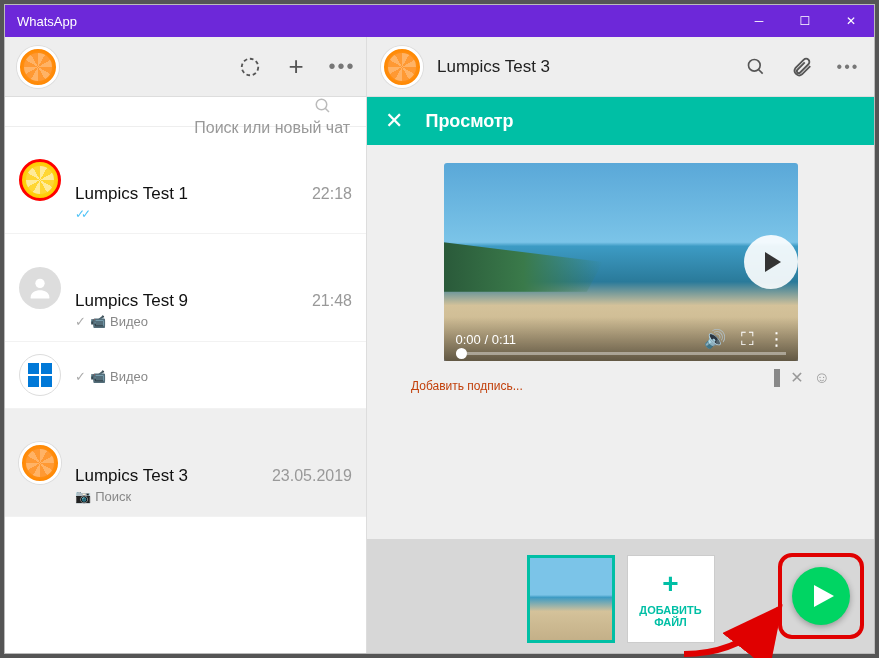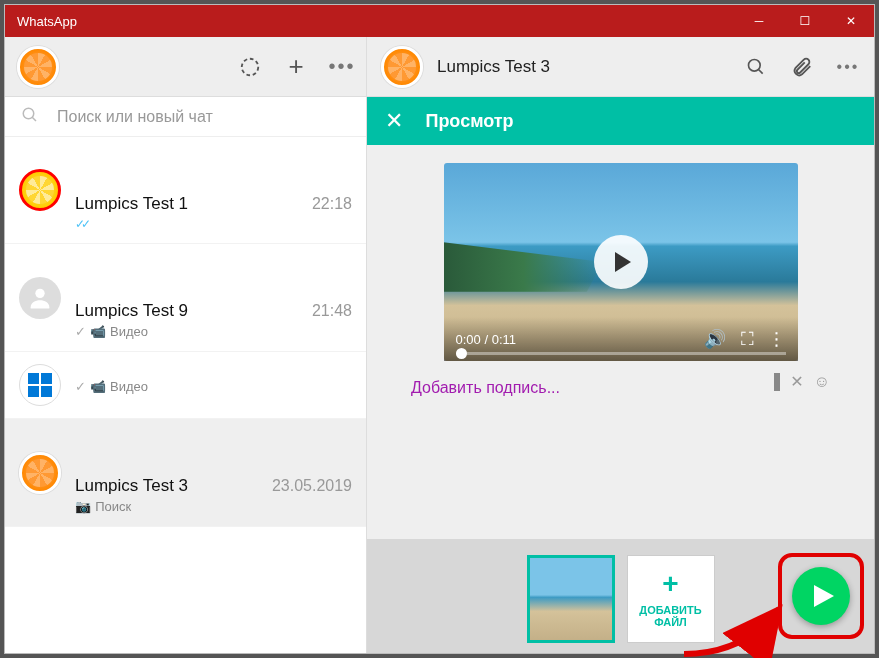--- a/index.html
+++ b/index.html
@@ -1,63 +1,63 @@
 <!DOCTYPE html>
 <html><head>
 <meta charset="utf-8">
 <style>
 * { margin: 0; padding: 0; box-sizing: border-box; font-family: "Segoe UI", Arial, sans-serif; }
 body { background: #555; padding: 4px; }
 .window { width: 871px; height: 650px; background: #fff; border: 1px solid #bbb; display: flex; flex-direction: column; }
-.titlebar { background: #b91c1c; height: 32px; display: flex; align-items: center; padding-left: 12px; color: #fff; font-size: 13px; }
+.titlebar { background: #6d28d9; height: 32px; display: flex; align-items: center; padding-left: 12px; color: #fff; font-size: 13px; }
 .titlebar .spacer { flex: 1; }
 .titlebar .win-btn { width: 46px; height: 32px; display: flex; align-items: center; justify-content: center; color: #fff; font-size: 12px; }
 .content { flex: 1; display: flex; min-height: 0; }
 .left-pane { width: 362px; border-right: 1px solid #ddd; display: flex; flex-direction: column; background: #fff; }
 .left-header { height: 60px; background: #eee; display: flex; align-items: center; padding: 0 12px; border-bottom: 1px solid #ddd; }
 .avatar { width: 42px; height: 42px; border-radius: 50%; display: flex; align-items: center; justify-content: center; flex-shrink: 0; }
 .orange-slice { width: 42px; height: 42px; border-radius: 50%; background: radial-gradient(circle at center, #ff9933 30%, #ff8800 70%); border: 3px solid #fff; box-shadow: 0 0 0 1px #ddd; position: relative; overflow: hidden; }
 .orange-slice::before { content: ""; position: absolute; inset: 4px; border-radius: 50%; background: repeating-conic-gradient(#ffb366 0deg 30deg, #ff9933 30deg 60deg); }
 .yellow-slice { width: 42px; height: 42px; border-radius: 50%; background: radial-gradient(circle at center, #ffd633 30%, #ffcc00 70%); border: 3px solid #ff0000; position: relative; overflow: hidden; }
 .yellow-slice::before { content: ""; position: absolute; inset: 4px; border-radius: 50%; background: repeating-conic-gradient(#ffeb99 0deg 30deg, #ffd633 30deg 60deg); }
 .default-avatar { width: 42px; height: 42px; border-radius: 50%; background: #ddd; display: flex; align-items: center; justify-content: center; color: #fff; font-size: 22px; }
 .windows-avatar { width: 42px; height: 42px; border-radius: 50%; background: #fff; border: 1px solid #ddd; display: grid; grid-template-columns: 1fr 1fr; grid-template-rows: 1fr 1fr; gap: 2px; padding: 8px; }
 .windows-avatar div { background: #0078d7; }
 .left-header .hicons { margin-left: auto; display: flex; gap: 22px; color: #555; font-size: 20px; }
 .hicon { width: 24px; height: 24px; display: flex; align-items: center; justify-content: center; }
-.search-bar { height: 40px; display: flex; align-items: center; padding: 0 16px; border-bottom: 1px solid #eee; color: #999; }
+.search-bar { height: 30px; display: flex; align-items: flex-end; padding: 0 16px; border-bottom: 1px solid #eee; color: #999; flex-direction: column; }
 .search-bar .search-icon { margin-right: 18px; }
 .chat-list { flex: 1; overflow-y: auto; }
 .chat-item { display: flex; align-items: center; padding: 12px 14px; border-bottom: 1px solid #f2f2f2; cursor: pointer; }
 .chat-item.selected { background: #efefef; }
 .chat-item .info { margin-left: 14px; flex: 1; min-width: 0; }
 .chat-item .line1 { display: flex; justify-content: space-between; align-items: baseline; margin-top: 45px; }
 .chat-item .name { font-size: 17px; color: #111; }
 .chat-item .time { font-size: 16px; color: #999; }
 .chat-item .line2 { font-size: 13px; color: #888; margin-top: 3px; display: flex; align-items: center; gap: 4px; white-space: nowrap; overflow: hidden; }
 .double-check { color: #4fc3f7; font-size: 12px; letter-spacing: -4px; margin-right: 4px; }
 
 .right-pane { flex: 1; display: flex; flex-direction: column; background: #efefef; min-width: 0; }
 .right-header { height: 60px; background: #eee; border-bottom: 1px solid #ddd; display: flex; align-items: center; padding: 0 14px; }
 .right-header .cname { margin-left: 14px; font-size: 17px; color: #222; }
 .right-header .ricons { margin-left: auto; display: flex; gap: 22px; color: #555; }
 .preview-bar { background: #00bfa5; height: 48px; display: flex; align-items: center; padding: 0 18px; color: #fff; }
 .preview-bar .close-x { font-size: 22px; margin-right: 22px; font-weight: 300; }
 .preview-bar .title { font-size: 18px; font-weight: 600; }
 .preview-body { padding: 18px 36px 8px; }
-.video-preview { width: 354px; height: 198px; margin: 0 auto; background: linear-gradient(to bottom, #5aa8d8 0%, #7bc4e8 40%, #3d9bc4 42%, #2a7a9a 60%, #d4c29a 72%, #c4b088 100%); border-radius: 3px; position: relative; display: flex; align-items: center; justify-content: center; }
+.video-preview { width: 354px; height: 198px; margin: 0 auto; background: linear-gradient(to bottom, #5aa8d8 0%, #7bc4e8 40%, #3d9bc4 42%, #2a7a9a 60%, #d4c29a 72%, #c4b088 100%); border-radius: 3px; position: relative; display: flex; align-items: center; justify-content: flex-end; }
 .video-preview::before { content: ""; position: absolute; left: 0; top: 40%; width: 45%; height: 25%; background: linear-gradient(to right, #2a5a3a, #3a7a4a 50%, transparent); clip-path: polygon(0 0, 100% 40%, 90% 100%, 0 100%); }
 .play-circle { width: 54px; height: 54px; border-radius: 50%; background: rgba(255,255,255,0.9); display: flex; align-items: center; justify-content: center; z-index: 2; }
 .play-circle::after { content: ""; border-left: 16px solid #333; border-top: 10px solid transparent; border-bottom: 10px solid transparent; margin-left: 4px; }
 .video-controls { position: absolute; bottom: 0; left: 0; right: 0; height: 44px; background: linear-gradient(transparent, rgba(0,0,0,0.5)); color: #fff; display: flex; align-items: center; padding: 0 12px; font-size: 13px; gap: 14px; }
 .video-controls .bar { flex: 1; }
 .progress-track { position: absolute; bottom: 6px; left: 12px; right: 12px; height: 3px; background: rgba(255,255,255,0.4); }
 .progress-track::before { content: ""; position: absolute; left: 0; top: -4px; width: 11px; height: 11px; border-radius: 50%; background: #fff; }
 .caption-area { margin: 18px 0 0; padding: 0 8px; position: relative; }
-.caption-label { font-size: 16px; color: #a21caf; margin-bottom: 8px; }
+.caption-label { font-size: 12px; color: #c2410c; margin-bottom: 8px; }
 .caption-input { display: flex; align-items: center; border-bottom: 2px solid #00bfa5; padding: 3px 0 6px; font-size: 16px; color: #333; }
 .caption-input .emoji { font-size: 17px; margin-left: 4px; }
 .caption-right { position: absolute; right: 8px; bottom: 6px; display: flex; align-items: center; gap: 10px; color: #999; }
 .cursor { display: inline-block; width: 6px; height: 18px; background: #888; }
 .bottom-strip { background: #d7d7d7; padding: 16px 24px 10px; margin-top: auto; display: flex; align-items: center; position: relative; }
 .thumbs { display: flex; gap: 12px; margin: 0 auto; }
 .thumb { width: 88px; height: 88px; background: #fff; border: 1px solid #ccc; display: flex; flex-direction: column; align-items: center; justify-content: center; font-size: 11px; color: #00bfa5; font-weight: 600; text-align: center; }
 .thumb.img { background: linear-gradient(to bottom, #7bc4e8 0%, #7bc4e8 45%, #3d9bc4 48%, #d4c29a 65%, #c4b088 100%); border: 3px solid #00bfa5; position: relative; }
 .thumb .plus { font-size: 28px; color: #00bfa5; line-height: 1; margin-bottom: 6px; }
 .send-btn { width: 58px; height: 58px; border-radius: 50%; background: #00d563; position: absolute; right: 24px; bottom: 28px; display: flex; align-items: center; justify-content: center; box-shadow: 0 2px 6px rgba(0,0,0,0.3); }

